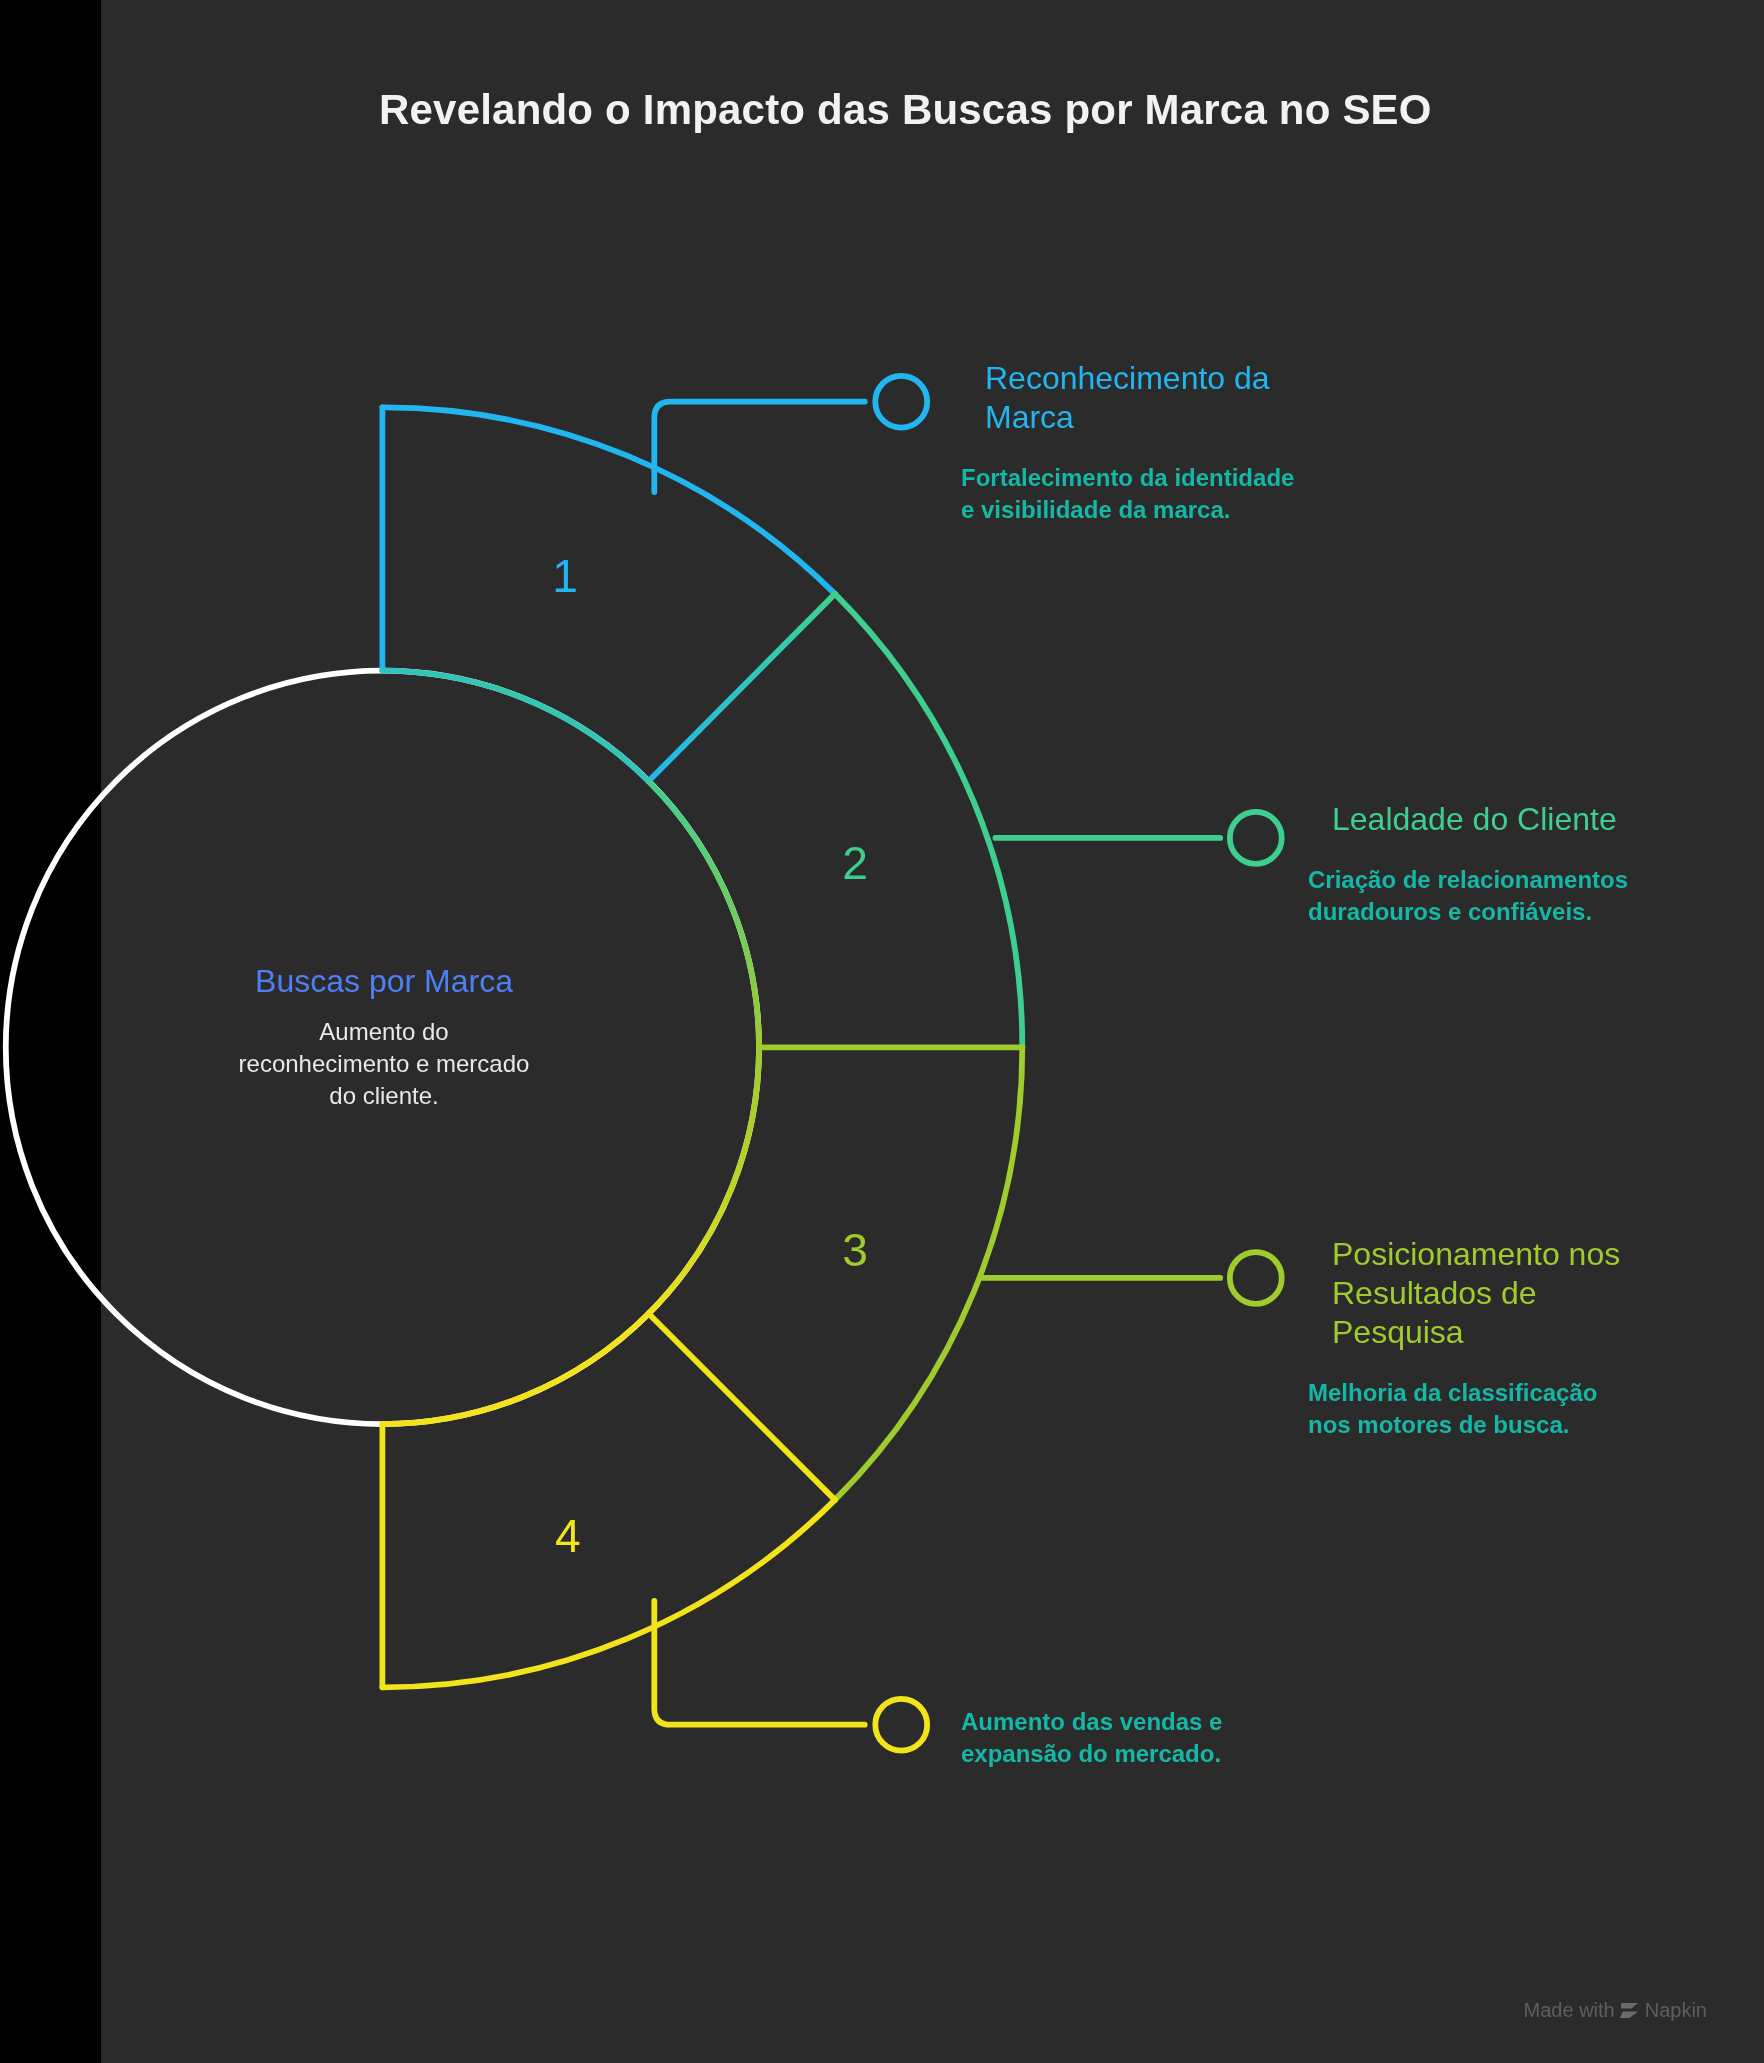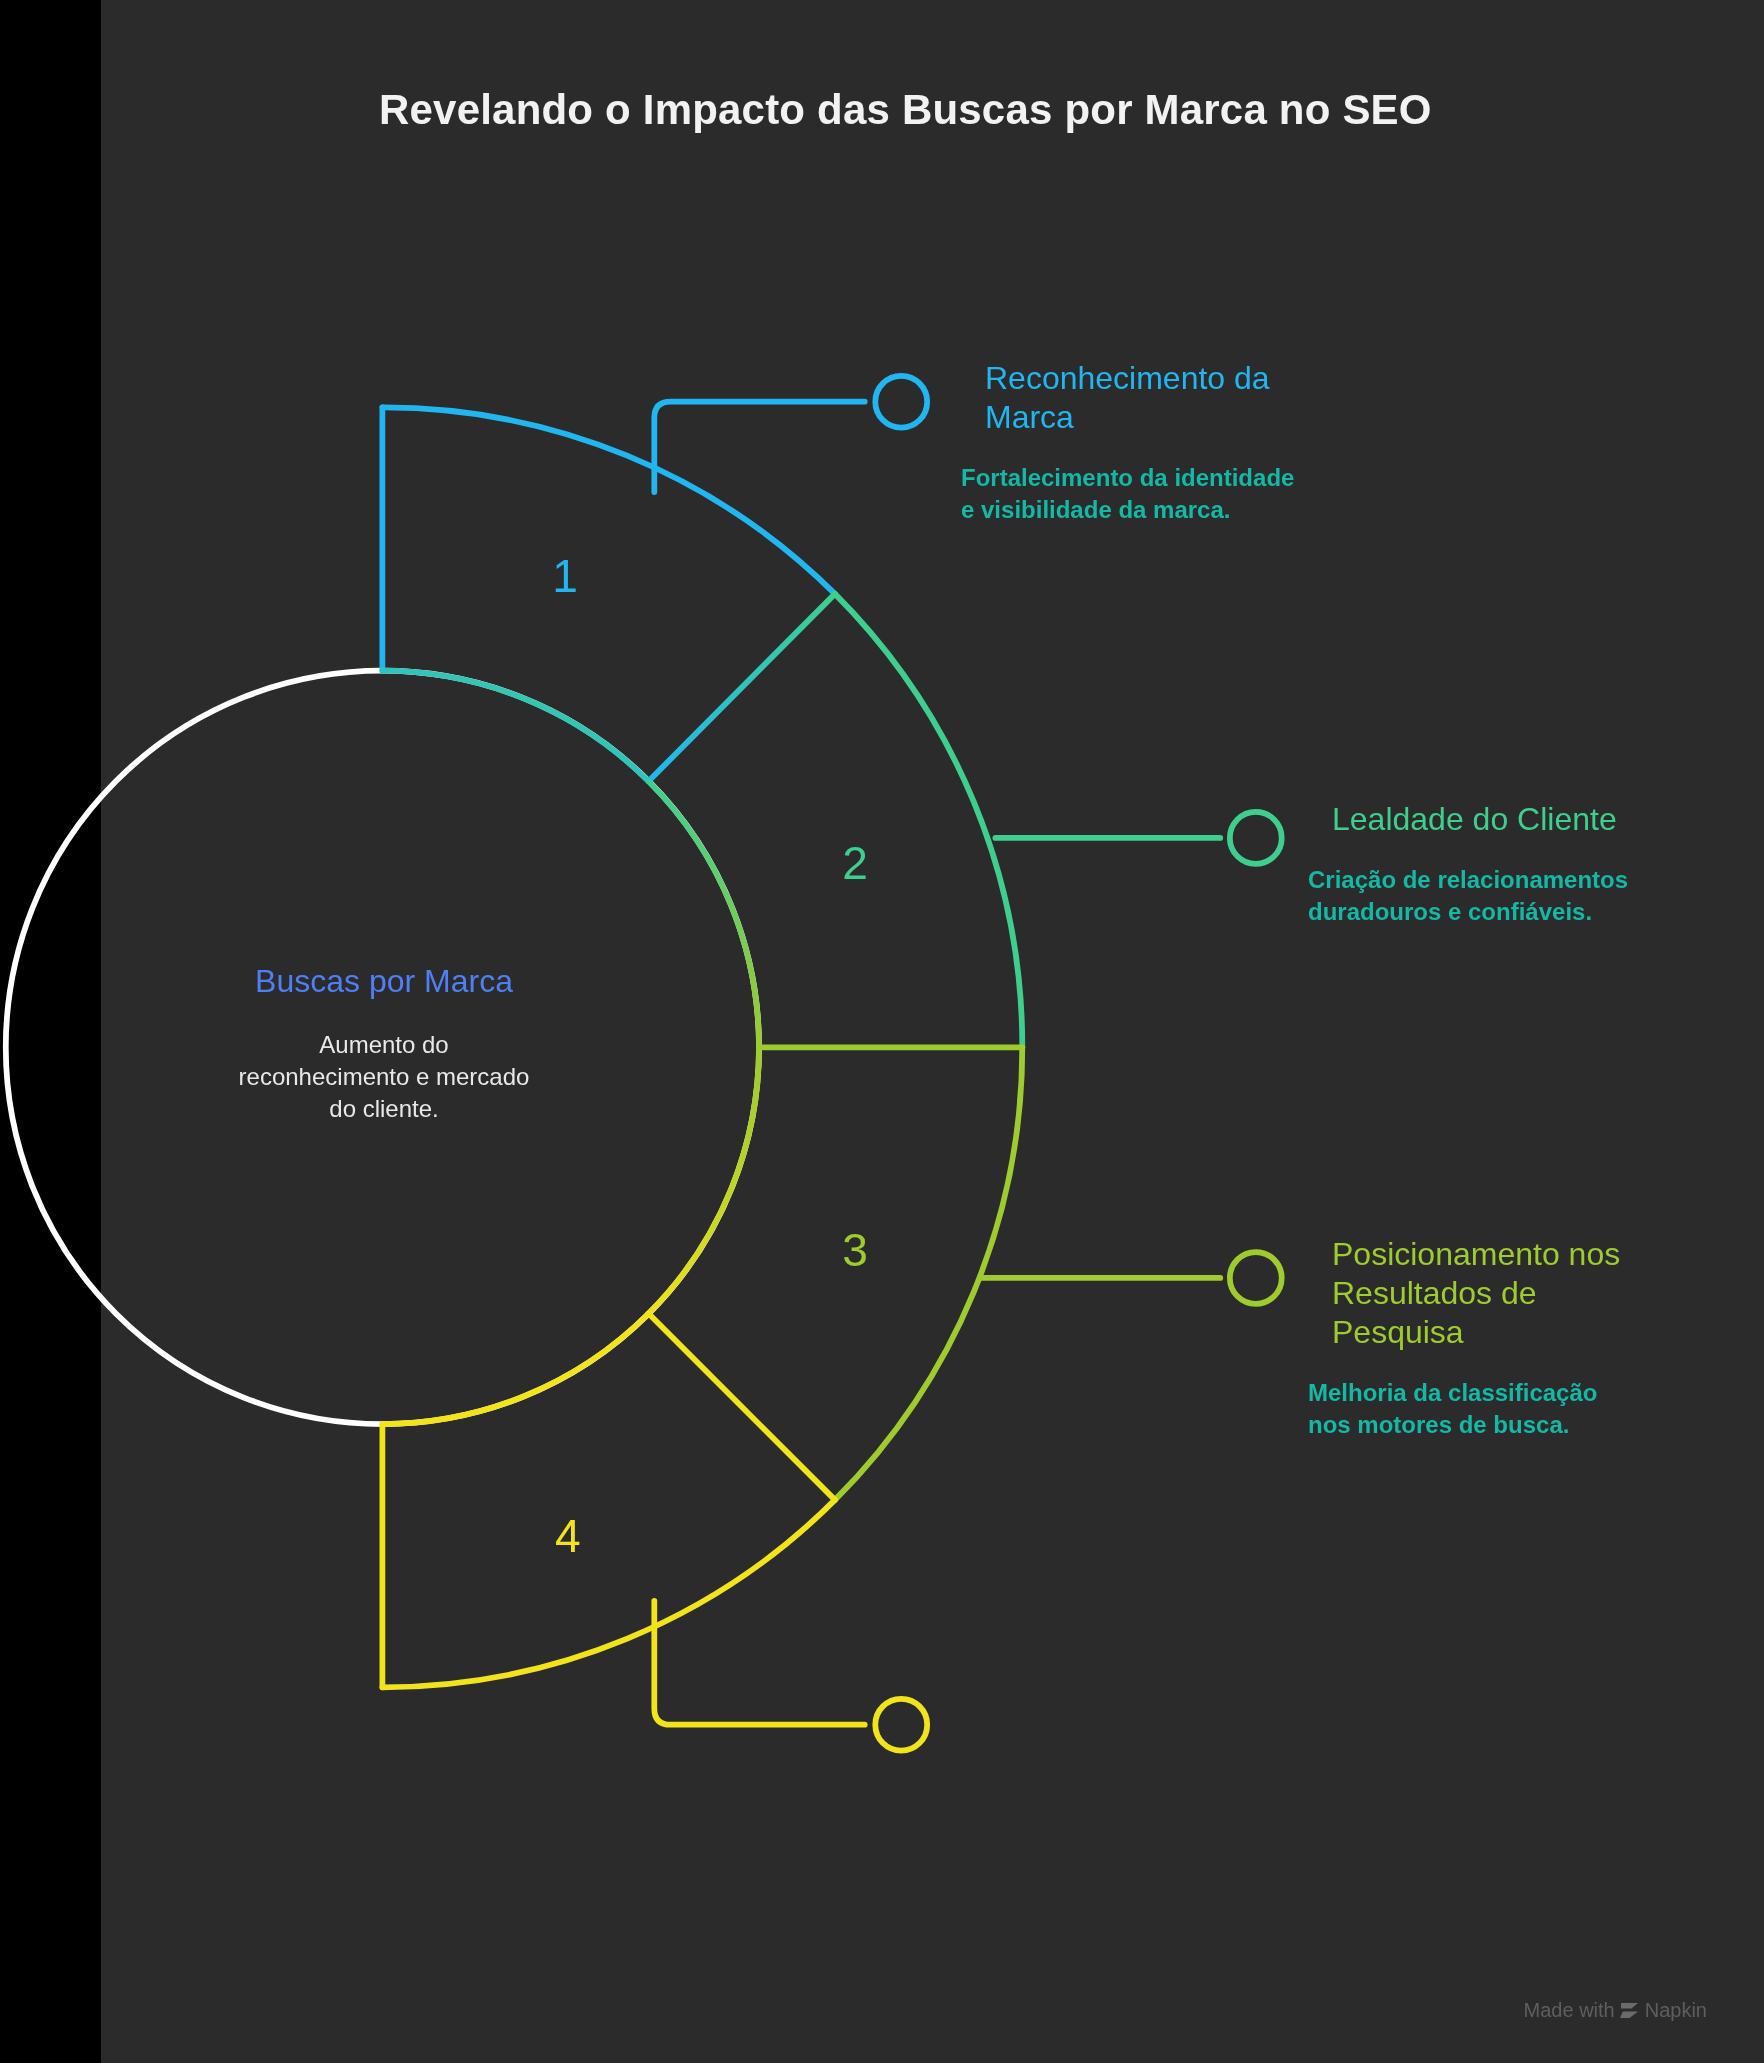--- a/index.html
+++ b/index.html
@@ -11,21 +11,21 @@
     position:absolute;left:379px;top:86px;width:1153px;
     font-size:42px;font-weight:bold;color:#f2f2f2;letter-spacing:0.2px;
   }
   .lbl-head{font-size:32px;line-height:1.22;font-weight:400;margin-left:24px;}
   .lbl-desc{font-size:24px;line-height:1.32;color:#14b8a6;font-weight:700;}
   .blk{position:absolute;}
   .center-wrap{
     position:absolute;left:144px;top:961px;width:480px;text-align:center;
   }
   .center-title{font-size:32px;color:#4f7ff5;line-height:1.25;}
-  .center-desc{font-size:24px;color:#e8e8e8;line-height:1.33;margin-top:28px;}
+  .center-desc{font-size:24px;color:#e8e8e8;line-height:1.33;margin-top:15px;}
   .wm{
     position:absolute;right:58px;bottom:42px;display:flex;align-items:center;gap:4px;
     color:#5d5f5d;font-size:20px;
   }
   .wm svg{display:block;}
 </style>
 </head>
 <body>
 
 <div id="stage">
@@ -128,20 +128,24 @@
       <div>Resultados de</div>
       <div>Pesquisa</div>
     </div>
     <div class="lbl-desc" style="margin-top:25px;">
       <div>Melhoria da classificação</div>
       <div>nos motores de busca.</div>
     </div>
   </div>
 
   <div class="blk" style="left:961px;top:1681px;width:452px;">
+    <div class="lbl-desc" style="margin-top:25px;">
+      <div>Aumento das vendas e</div>
+      <div>expansão do mercado.</div>
+    </div>
   </div>
 
   <div class="wm">
     <span>Made with</span>
     <span>
       <svg width="22" height="19" viewBox="0 0 23 20">
         <path d="M2 2 L20 2 L13 8 L2 8 Z" fill="#6a6c6a"></path>
         <path d="M4 11 L20 11 L11 18 L1 18 Z" fill="#6a6c6a"></path>
       </svg>
     </span>

